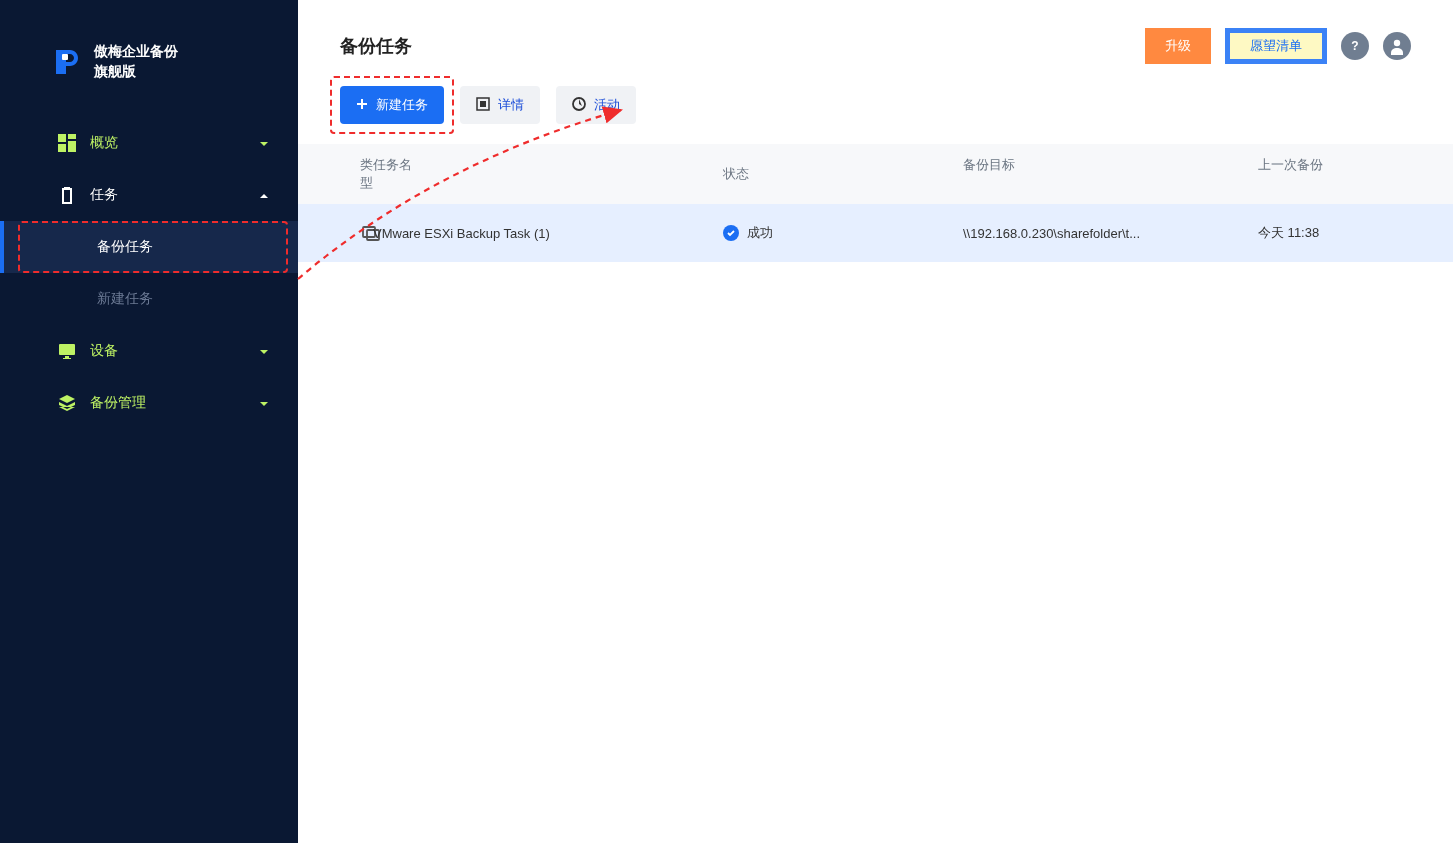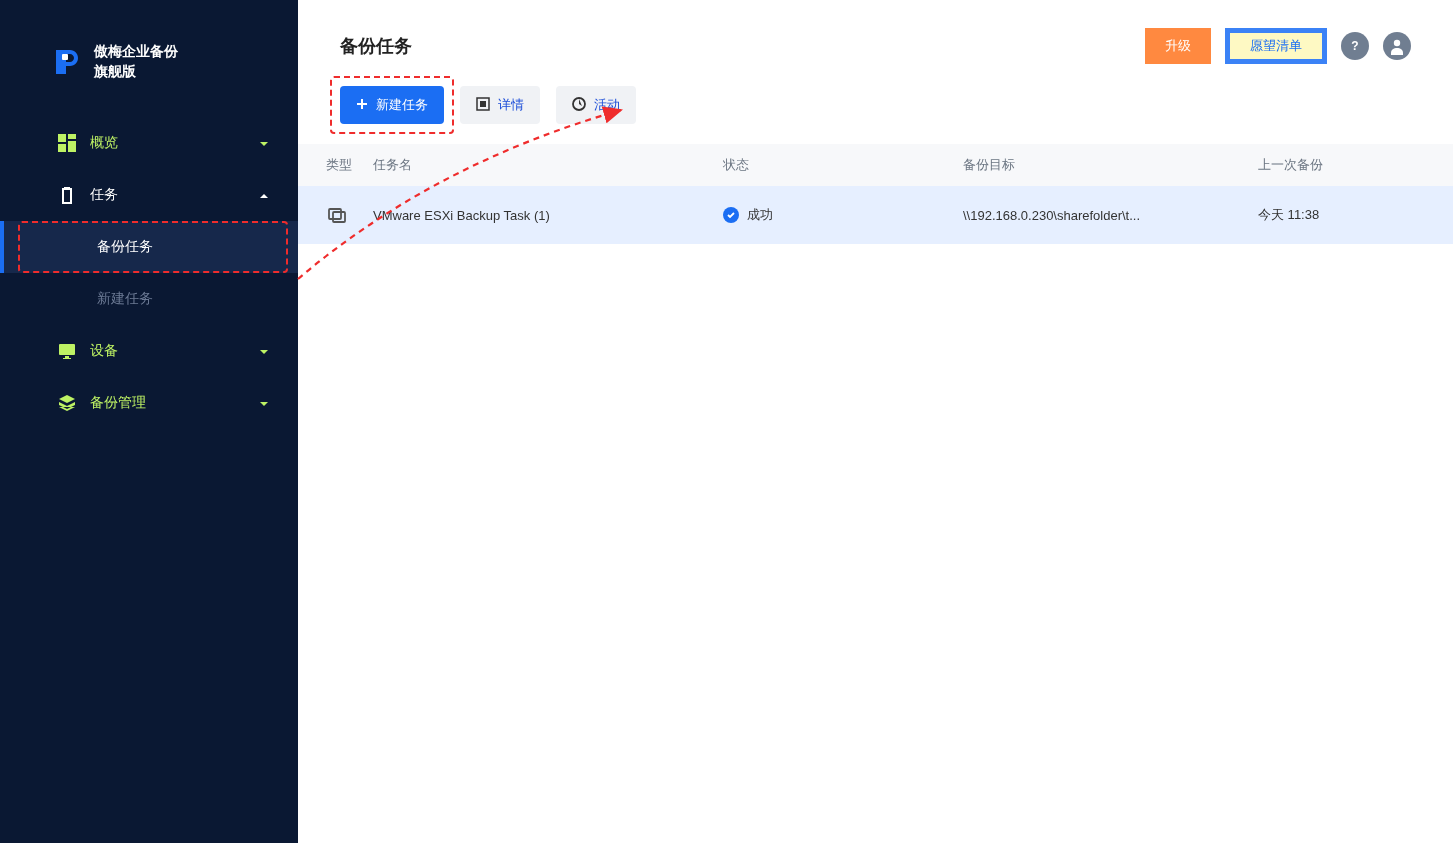--- a/index.html
+++ b/index.html
@@ -35,21 +35,21 @@
     .icon-btn { width: 28px; height: 28px; border-radius: 50%; background: #707e91; display: flex; align-items: center; justify-content: center; cursor: pointer; }
     
     .toolbar { display: flex; gap: 16px; padding: 22px 42px 20px; }
     .toolbar-btn { display: flex; align-items: center; gap: 8px; padding: 10px 16px; border-radius: 4px; font-size: 13px; cursor: pointer; border: none; }
     .toolbar-btn-primary { background: #1b6ef3; color: #fff; }
     .toolbar-btn-secondary { background: #f0f2f5; color: #1d4ed8; }
     
     .table { width: 100%; }
     .table-header { display: flex; padding: 12px 0; background: #f7f8fa; color: #6b7582; font-size: 13px; }
     .table-row { display: flex; padding: 18px 0; background: #e6efff; color: #333; font-size: 13px; align-items: center; }
-    .col-type { width: 75px; padding-left: 28px; }
+    .col-type { width: 75px; padding-left: 62px; }
     .col-name { width: 350px; }
     .col-status { width: 240px; display: flex; align-items: center; gap: 8px; }
     .col-target { width: 295px; }
     .col-last { flex: 1; }
     .type-icon { width: 22px; height: 22px; display: flex; align-items: center; justify-content: center; color: #555; }
     .status-badge { width: 16px; height: 16px; border-radius: 50%; background: #1b6ef3; display: flex; align-items: center; justify-content: center; }
     
     
     .arrow-svg { position: absolute; top: 104px; left: -15px; width: 340px; height: 180px; pointer-events: none; z-index: 10; }
   </style>

